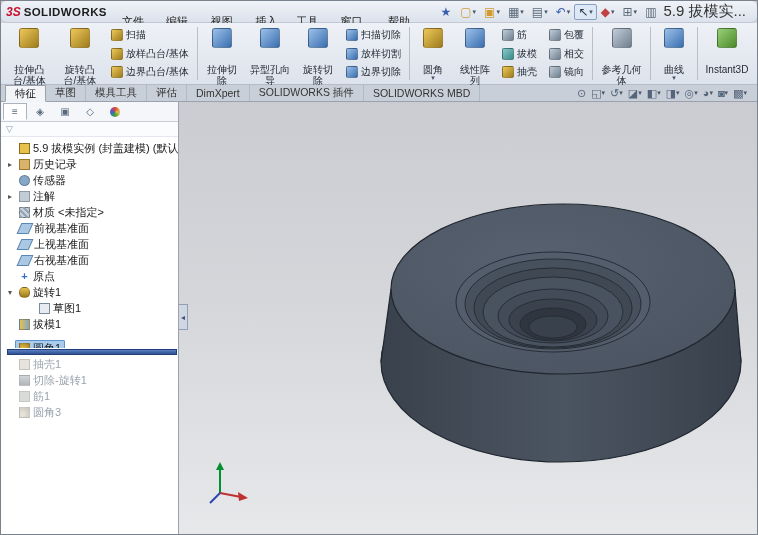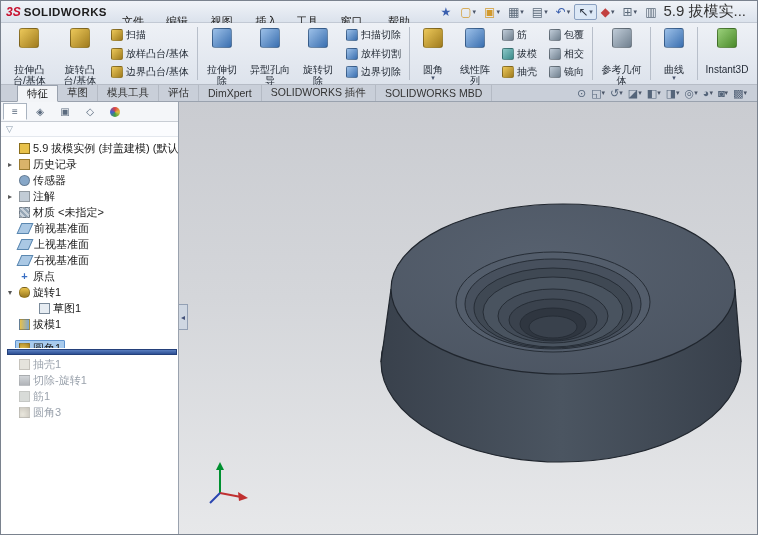--- a/index.html
+++ b/index.html
@@ -2,21 +2,21 @@
 <html><head>
 <meta charset="utf-8">
 <style>
   * { box-sizing: border-box; margin: 0; padding: 0; }
   html,body { width: 758px; height: 535px; overflow: hidden; }
   body { font-family: "Liberation Sans", "DejaVu Sans", sans-serif; font-size: 11px; color:#222; background:#d4d6da; }
   .app { width:758px; height:535px; display:flex; flex-direction:column; border:1px solid #7a828e; }
 
   
   .menubar { height:22px; flex:none; display:flex; align-items:center; gap:2px;
-             background:linear-gradient(#f0f3f8,#dbe2ec); border-bottom:1px solid #c2c9d4; padding:0 5px; }
+             background:linear-gradient(#f0f3f8,#dbe2ec); border-bottom:1px solid #c2c9d4; padding:0 5px;border-radius:6px; }
   .logo { color:#c8102e; font-weight:bold; font-style:italic; font-size:12px; margin-right:1px; }
   .brand { font-weight:bold; font-size:11.5px; letter-spacing:.4px; color:#1c1c1c; margin-right:8px; }
   .menu { padding:2px 5px; font-size:11px; color:#222; cursor:default;margin-top:31px; }
   .tbar { display:flex; align-items:center; margin-left:6px; }
   .tbitem { display:flex; align-items:center; padding:1px 3px; border:1px solid transparent; border-radius:2px; }
   .tbitem.pressed { border-color:#8aa0c0; background:#dce8f6; }
   .tbglyph { font-size:12px; line-height:12px; }
   .tbcaret { font-size:7px; color:#4a5568; margin-left:1px; }
   .tone-amber { color:#d29a2e; } .tone-blue { color:#3a5fae; } .tone-slate { color:#5c6a7a; }
   .tone-dark { color:#2e3642; } .tone-red { color:#c24040; }
@@ -36,21 +36,21 @@
   .rsmall { display:flex; align-items:center; gap:3px; padding:1px 3px; height:18px; border:1px solid transparent; border-radius:2px; }
   .sicon { width:12px; height:12px; border-radius:2px; flex:none; border:1px solid rgba(0,0,0,.25); }
   .slabel { font-size:10px; color:#1f2732; white-space:nowrap; }
   .ic-gold { background:linear-gradient(135deg,#ecc85a,#a07c1e); }
   .ic-blue { background:linear-gradient(135deg,#9cc0e8,#3a6fb0); }
   .ic-teal { background:linear-gradient(135deg,#8cc8c8,#3a8a8a); }
   .ic-green { background:linear-gradient(135deg,#9ad07a,#4a8a2a); }
   .ic-slate { background:linear-gradient(135deg,#c0ccd8,#70808f); }
 
   
-  .tabbar { height:17px; flex:none; display:flex; align-items:stretch; background:#c9cfd9; border-bottom:1px solid #9aa2ae; padding-left:16px; }
+  .tabbar { height:17px; flex:none; display:flex; align-items:stretch; background:#c9cfd9; border-bottom:1px solid #9aa2ae; padding-left:4px; }
   .tab { display:flex; align-items:center; padding:0 9px; font-size:10.5px; color:#333; border-right:1px solid #b4bac4; cursor:default; }
   .tab.active { background:#f2f4f7; border:1px solid #9aa2ae; border-bottom:1px solid #f2f4f7; margin-bottom:-1px; color:#111; }
   .headsup { margin-left:auto; display:flex; align-items:center; gap:1px; padding-right:8px; }
   .huitem { display:flex; align-items:center; padding:0 2px; }
   .huglyph { font-size:11px; color:#55657a; line-height:11px; }
   .hucaret { font-size:7px; color:#4a5568; }
 
   
   .main { flex:1; display:flex; min-height:0; }
 

